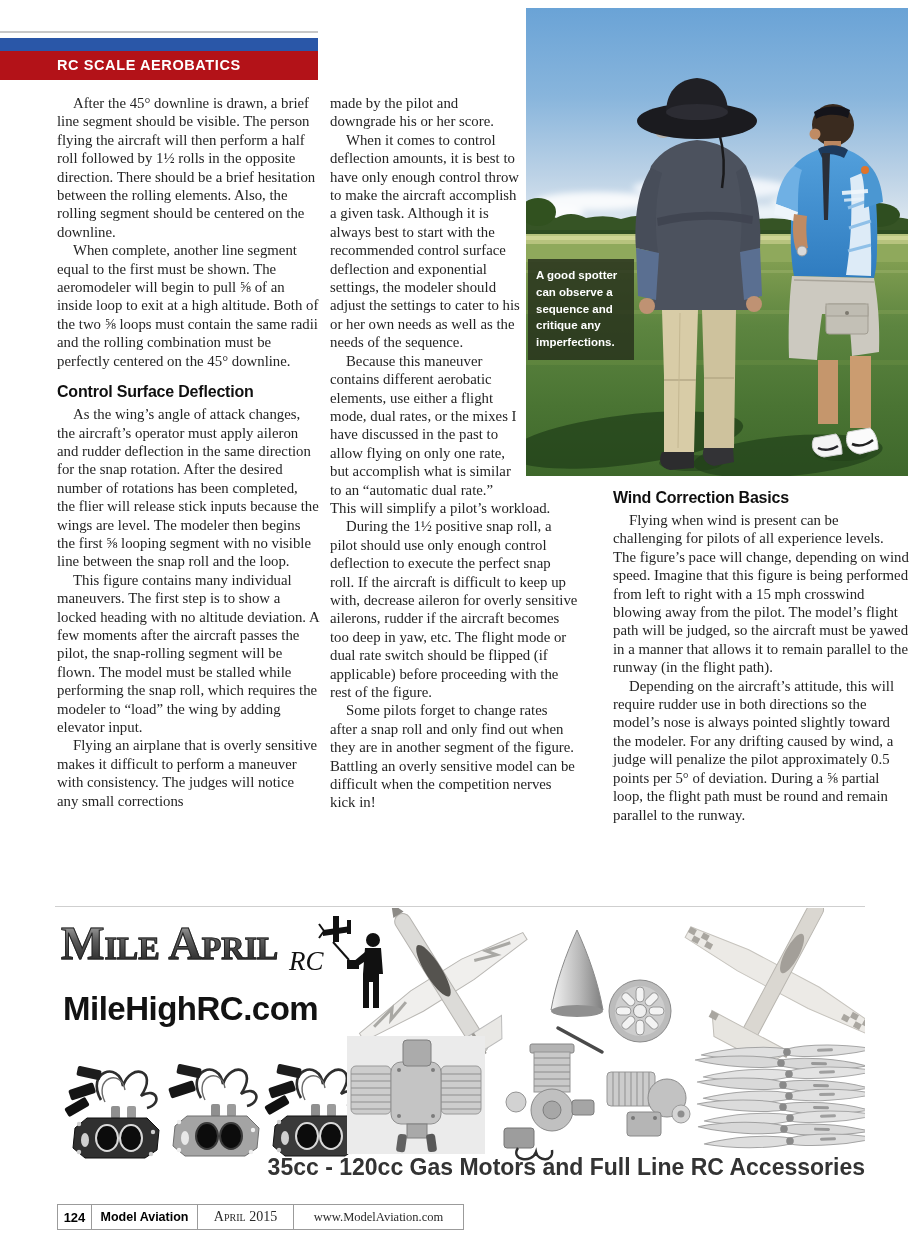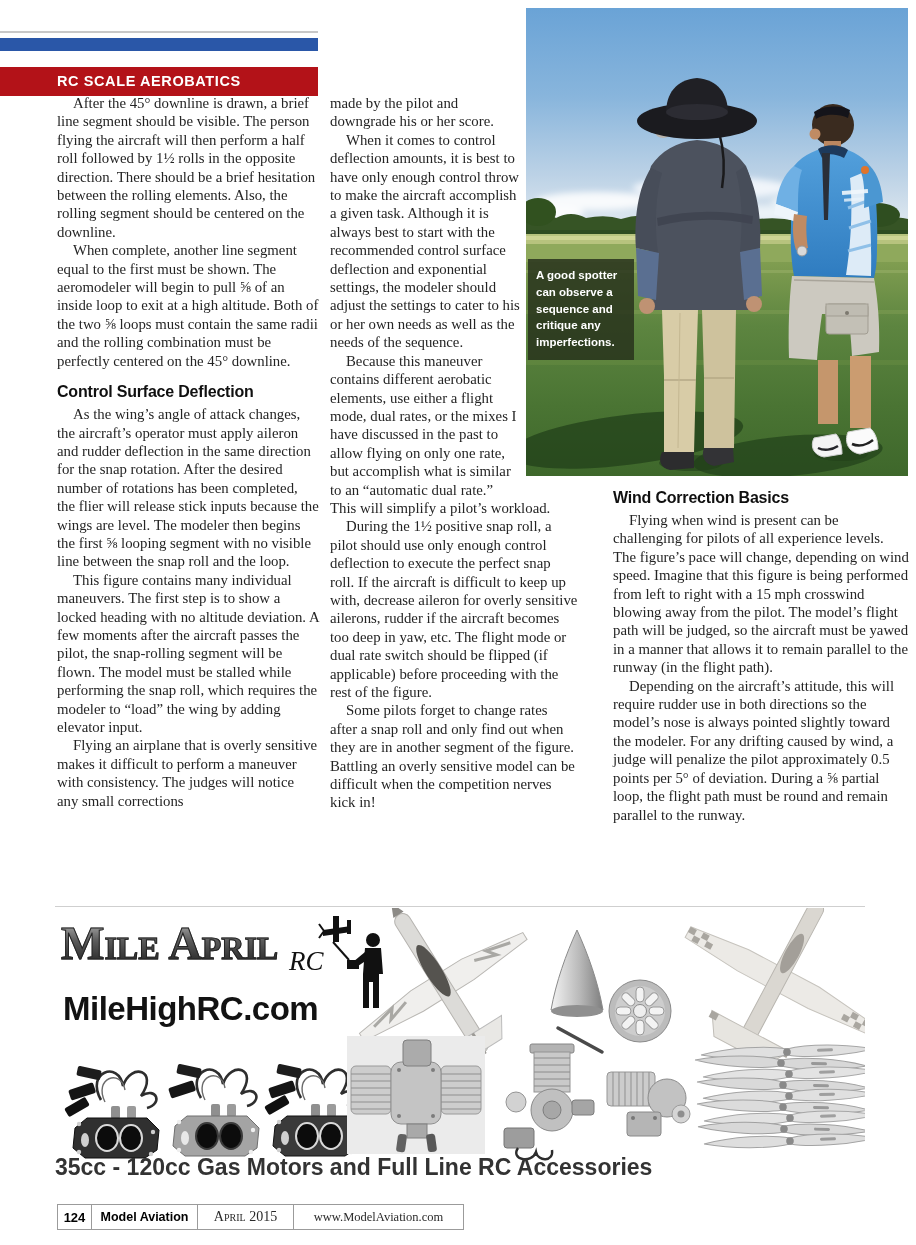--- a/index.html
+++ b/index.html
@@ -2,21 +2,21 @@
 <html><head>
 <meta charset="utf-8">
 <style>
   html,body{margin:0;padding:0;background:#fff;}
   .page{position:relative;width:916px;height:1245px;background:#fff;overflow:hidden;
         font-family:"Liberation Serif",serif;}
 
   
   .topline{position:absolute;left:0;top:31px;width:318px;height:2px;background:#c8c8c8;}
   .bluebar{position:absolute;left:0;top:38px;width:318px;height:13px;background:#2a57a8;}
-  .redbar{position:absolute;left:0;top:51px;width:318px;height:29px;background:#b31218;margin-top:16px;}
+  .redbar{position:absolute;left:0;top:51px;width:318px;height:29px;background:#b31218;}
   .section-title{display:block;padding-left:57px;line-height:29px;color:#fff;
         font-family:"Liberation Sans",sans-serif;font-weight:bold;font-size:14.5px;letter-spacing:.6px;}
 
   
   .col{position:absolute;top:94px;color:#242424;}
   .col p{margin:0;text-indent:16px;font-size:14.8px;line-height:18.4px;}
   .col p.noindent{text-indent:0;}
   .col1{left:57px;width:262px;}
   .col2{left:330px;width:248px;}
   .col2::before{content:"";float:right;width:58px;height:400px;}
@@ -40,21 +40,21 @@
   .logo-main{font-family:"Liberation Serif",serif;font-weight:bold;font-variant:small-caps;
      font-size:46px;line-height:64px;
      background:linear-gradient(180deg,#bdbdbd 0%,#5a5a5a 45%,#1c1c1c 100%);
      -webkit-background-clip:text;background-clip:text;color:transparent;
      -webkit-text-stroke:1px #242424;}
   .logo-rc{position:absolute;left:228px;top:34px;font-family:"Liberation Serif",serif;
      font-style:italic;font-size:27px;color:#111;}
   .logo-sil{position:absolute;left:256px;top:0;}
   .website{position:absolute;left:8px;top:82px;font-family:"Liberation Sans",sans-serif;
      font-weight:bold;font-size:33px;letter-spacing:-.5px;color:#121212;}
-  .tagline{position:absolute;left:0;top:246px;width:810px;text-align:left;
+  .tagline{position:absolute;left:0;top:246px;width:810px;text-align:right;
      font-family:"Liberation Sans",sans-serif;font-weight:bold;font-size:23px;color:#333;}
 
   
   .footer{position:absolute;left:57px;top:1204px;height:24px;display:flex;
      border:1.5px solid #9b9b9b;background:#fff;}
   .fc{display:flex;align-items:center;justify-content:center;
      border-left:1.5px solid #9b9b9b;box-sizing:border-box;}
   .fc:first-child{border-left:none;}
   .f1{width:33px;font-family:"Liberation Sans",sans-serif;font-weight:bold;font-size:13px;}
   .f2{width:106px;font-family:"Liberation Sans",sans-serif;font-weight:bold;font-size:12.5px;}

